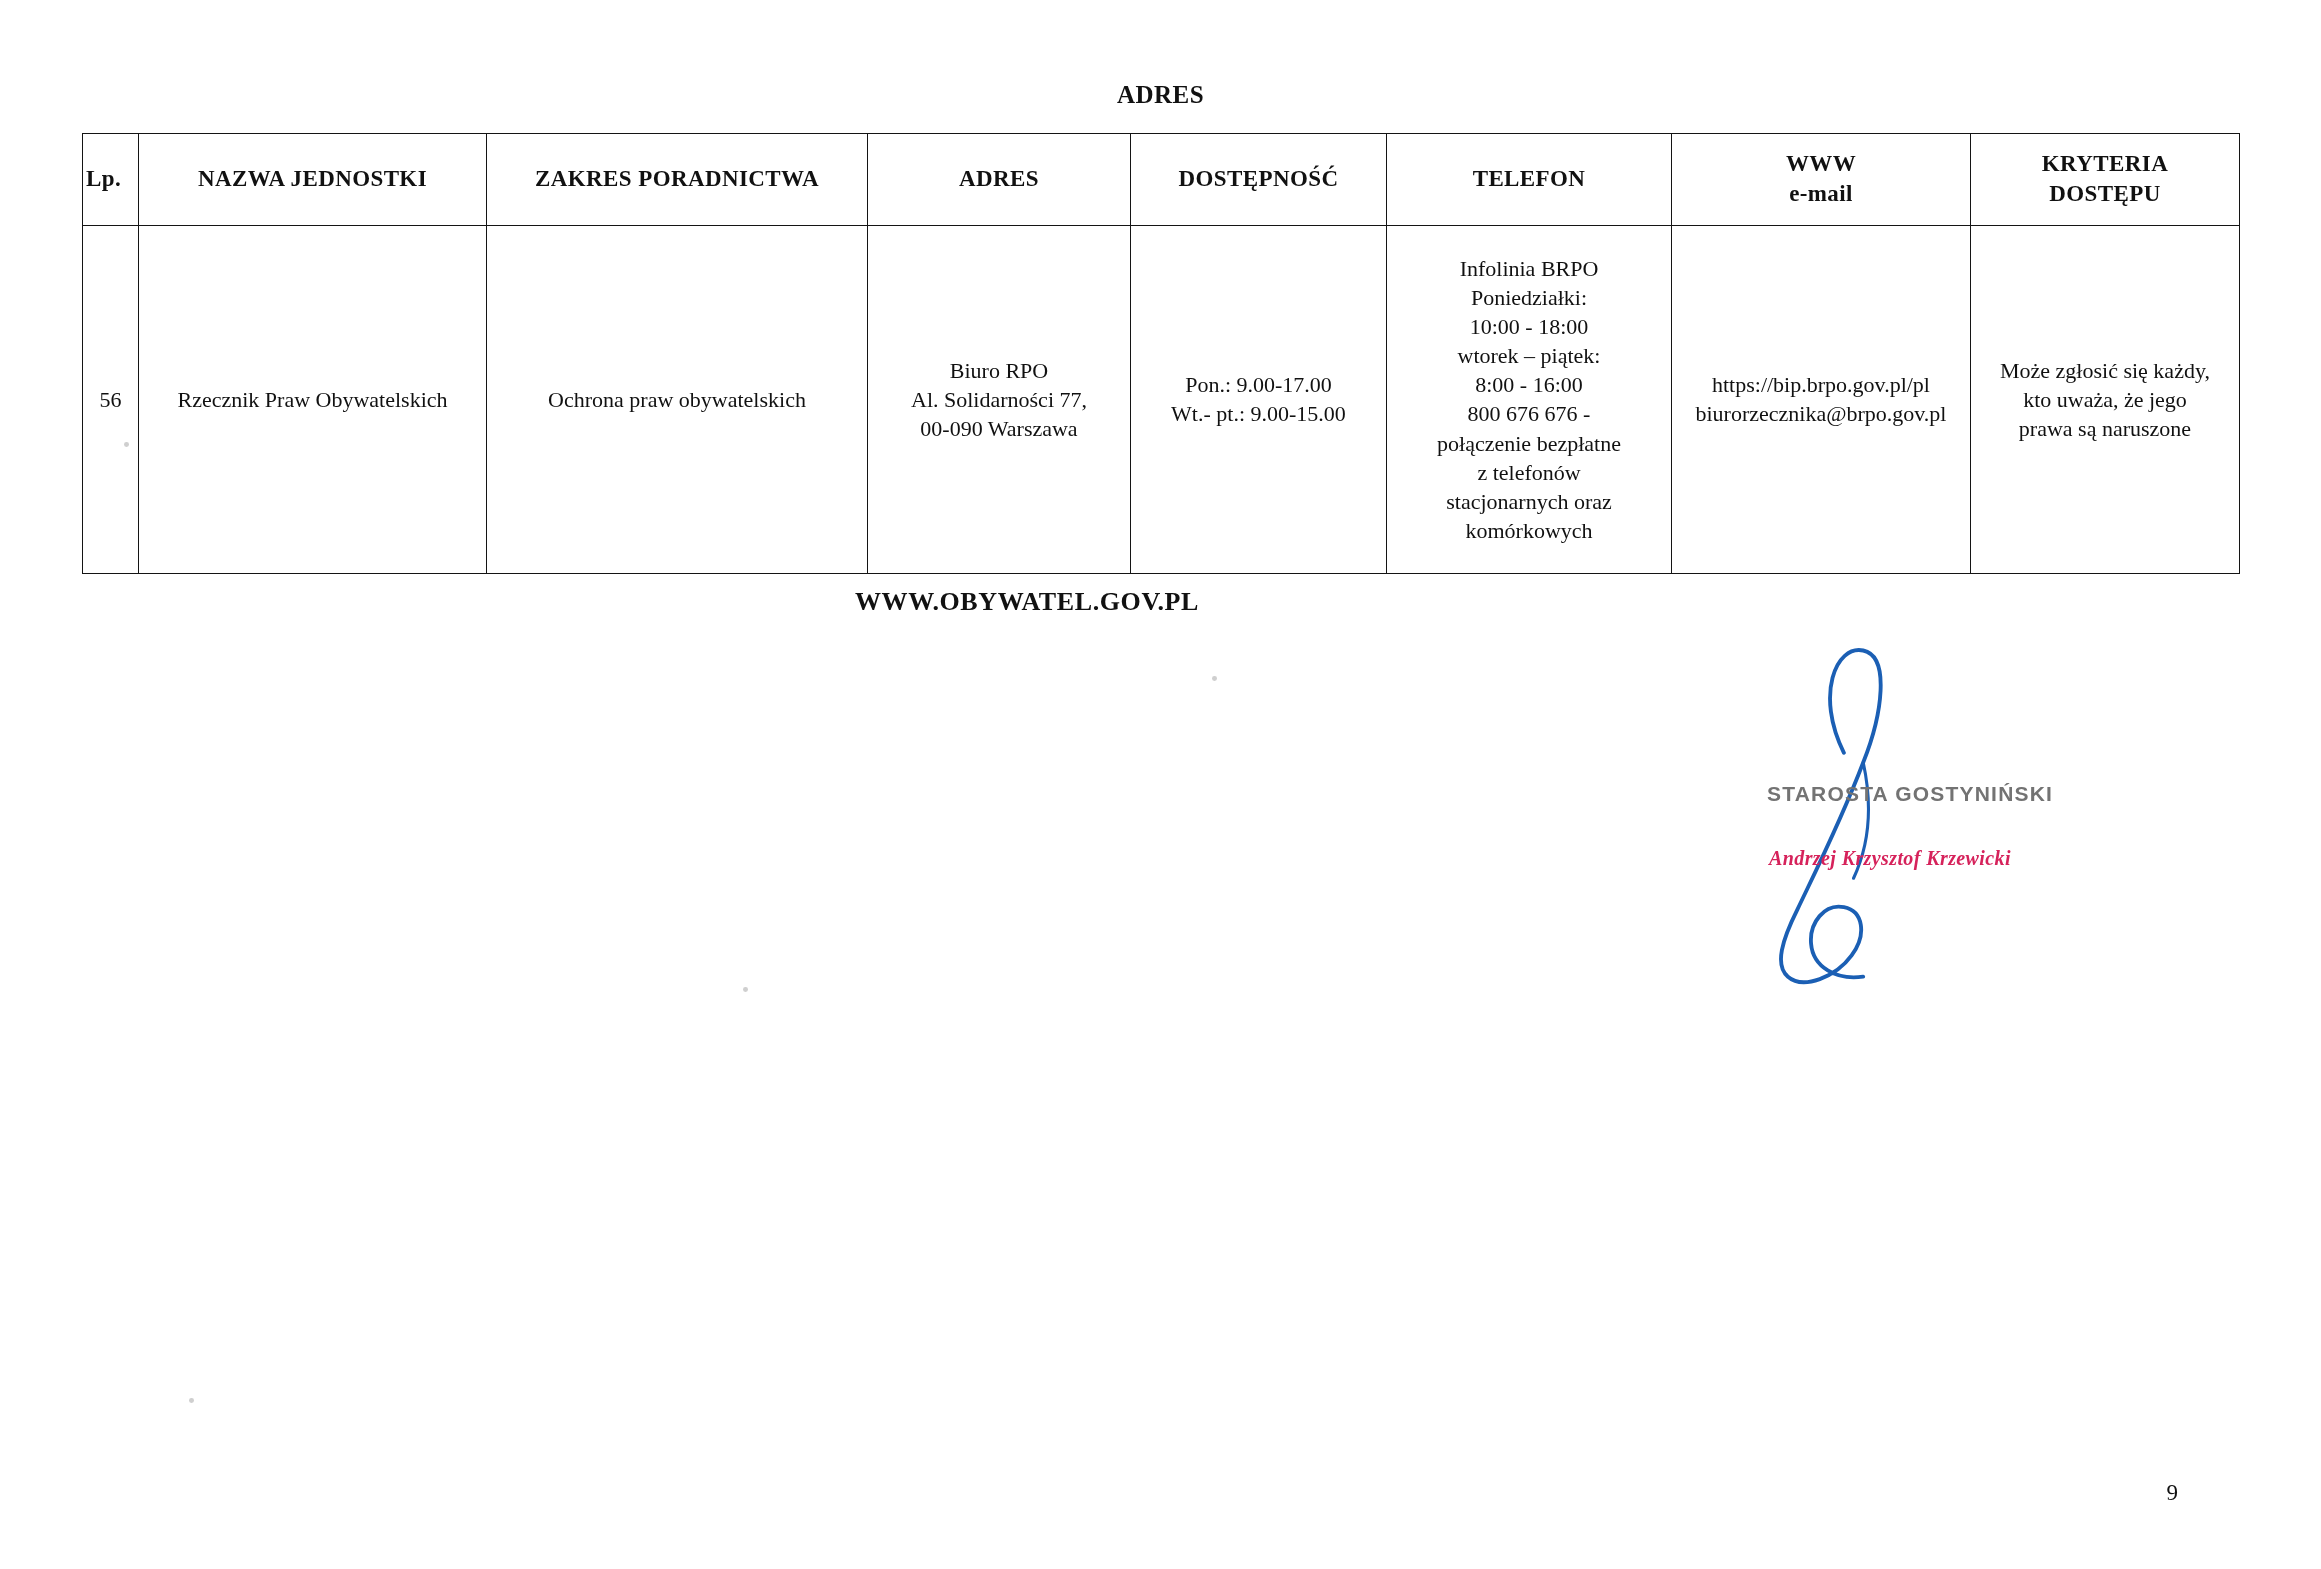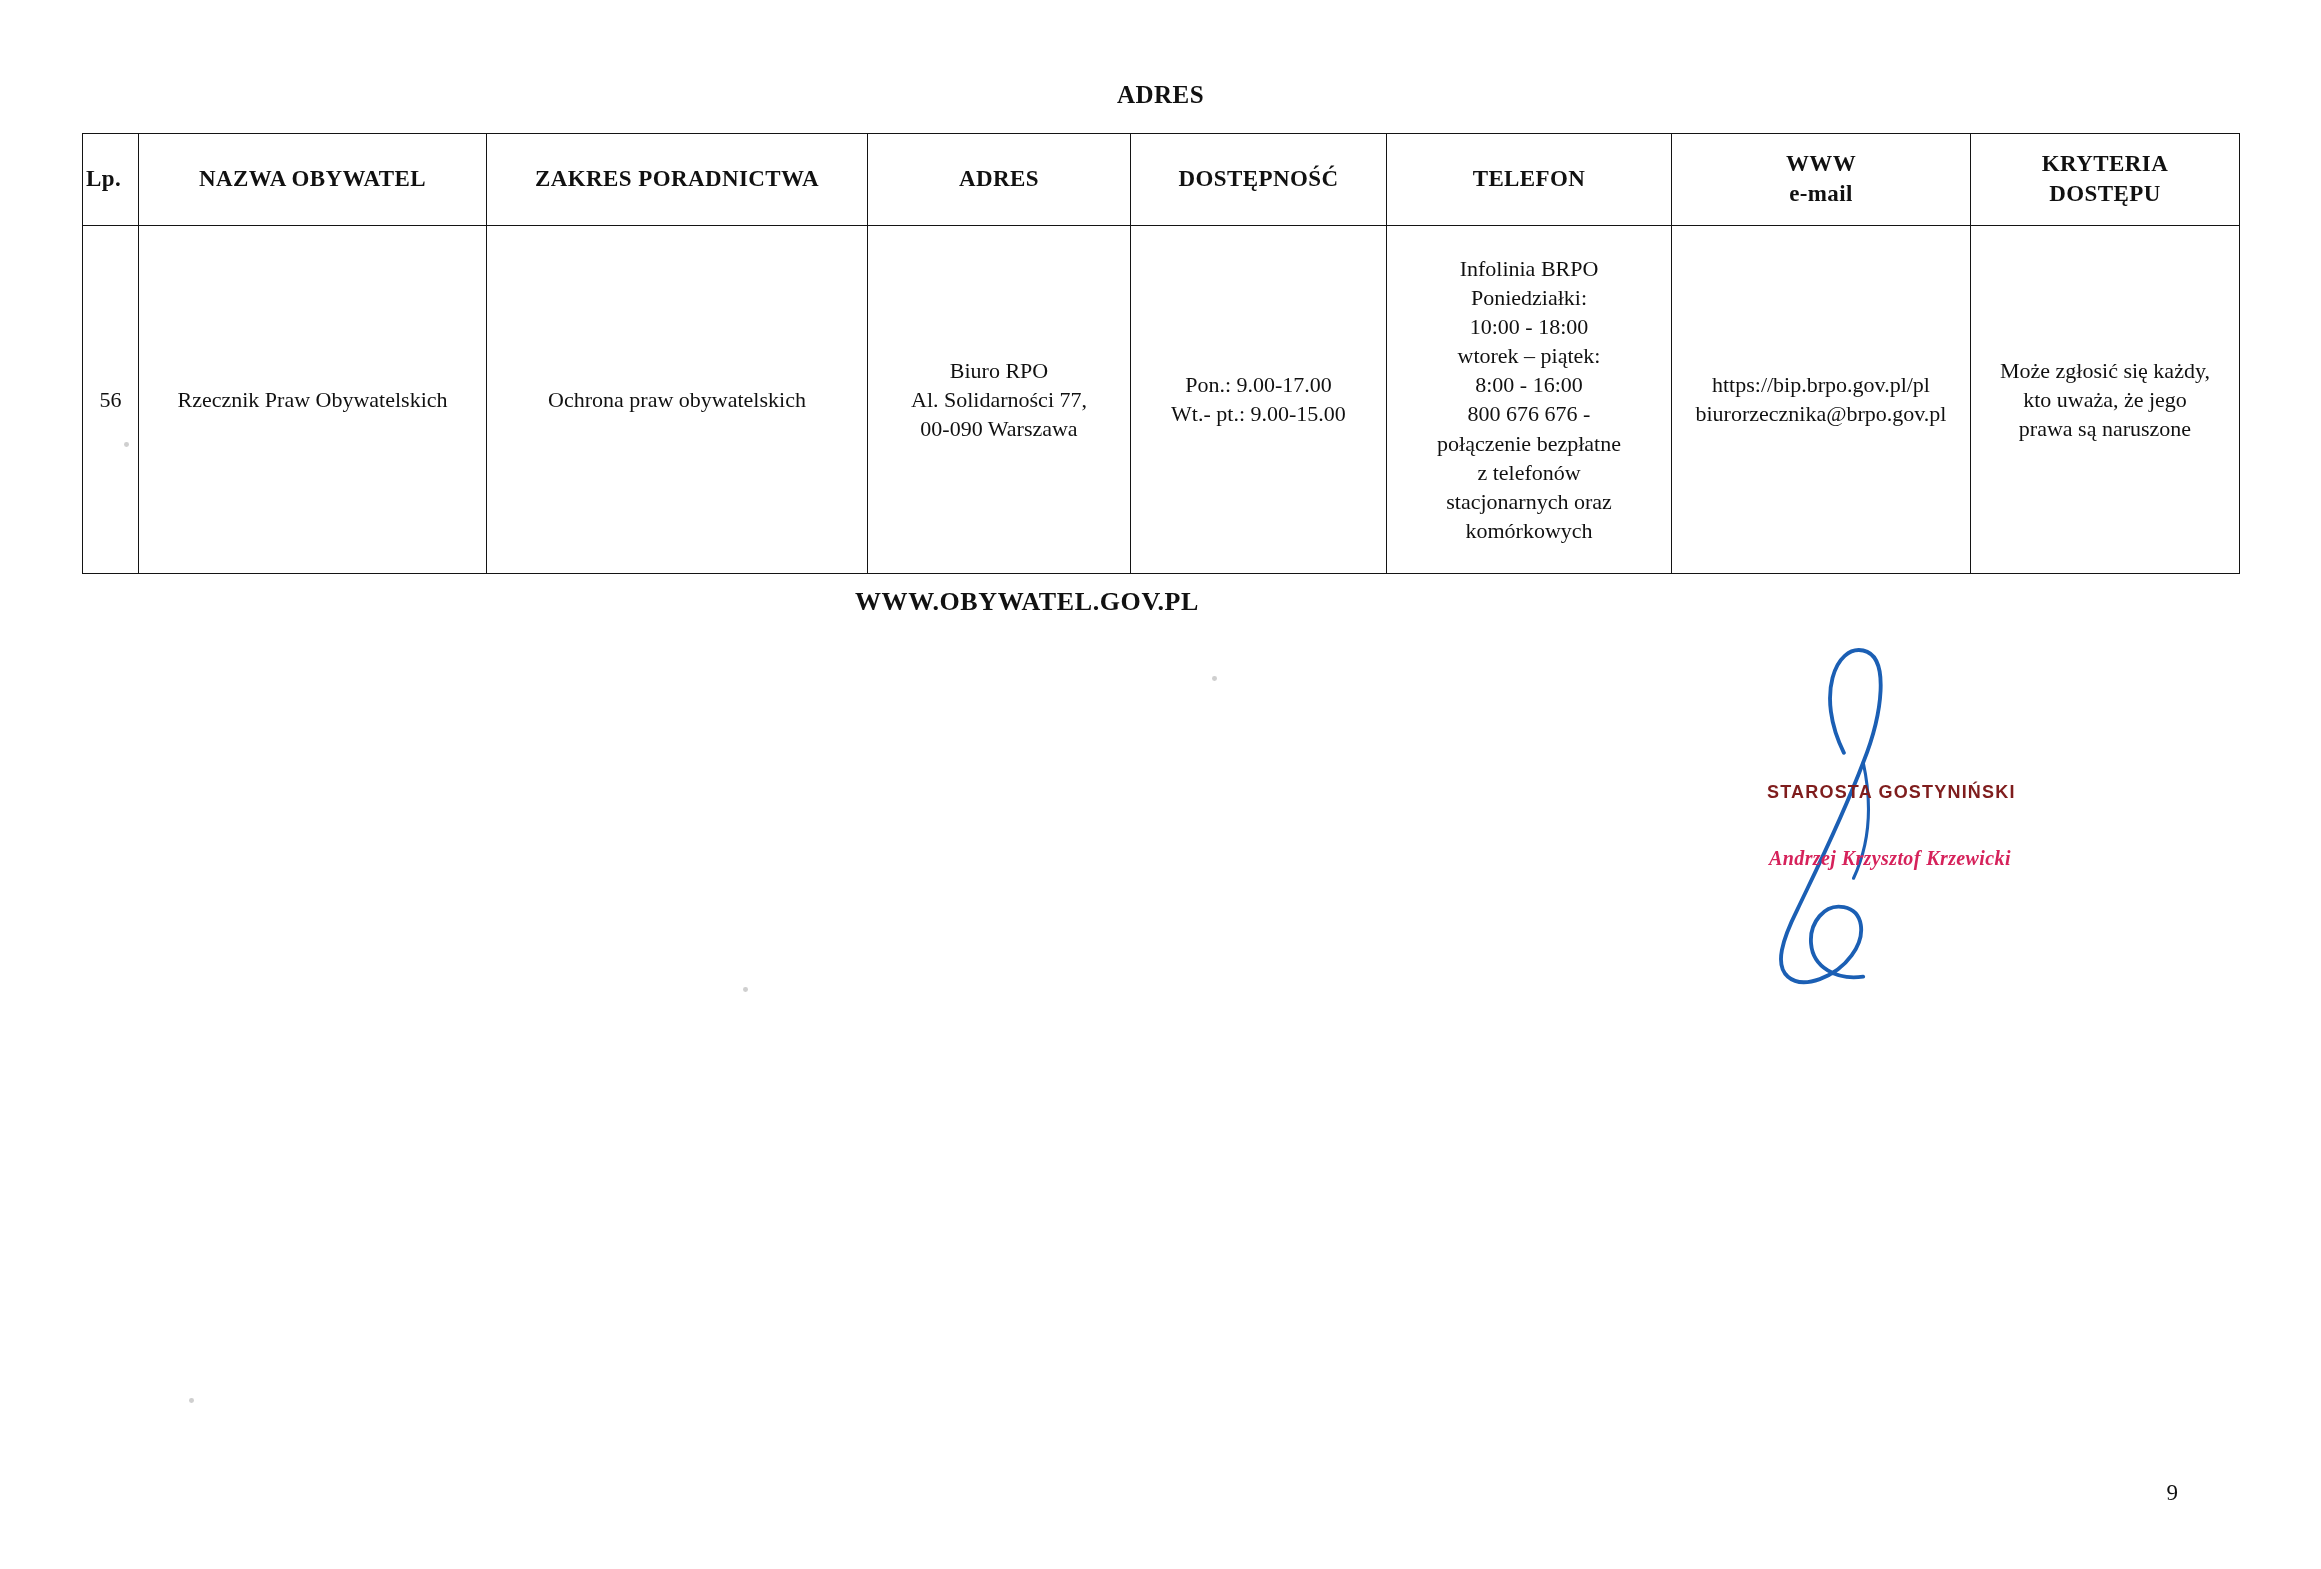--- a/index.html
+++ b/index.html
@@ -98,23 +98,23 @@
     position: absolute;
     left: 1728px;
     top: 637px;
     width: 502px;
     height: 386px;
   }
   .sig-stamp-title {
     position: absolute;
     left: 39px;
     top: 145px;
-    font-size: 18px;
-    font-weight: bold;
-    color: #7f1d1d;
+    font-size: 21px;
+    font-weight: bold;
+    color: #737373;
     letter-spacing: 1.2px;
     white-space: nowrap;
     font-family: "Liberation Sans", sans-serif;
   }
   .sig-stamp-name {
     position: absolute;
     left: 41px;
     top: 210px;
     font-size: 20px;
     font-weight: bold;
@@ -157,21 +157,21 @@
       <col style="width:381px">
       <col style="width:263px">
       <col style="width:256px">
       <col style="width:285px">
       <col style="width:299px">
       <col style="width:269px">
     </colgroup>
     <thead>
       <tr>
         <th class="left-pad">Lp.</th>
-        <th>NAZWA OBYWATEL</th>
+        <th>NAZWA JEDNOSTKI</th>
         <th>ZAKRES PORADNICTWA</th>
         <th>ADRES</th>
         <th>DOSTĘPNOŚĆ</th>
         <th>TELEFON</th>
         <th class="th-two-line">
           <span>WWW</span>
           <span class="th-sub">e-mail</span>
         </th>
         <th class="th-two-line">
           <span>KRYTERIA</span>

